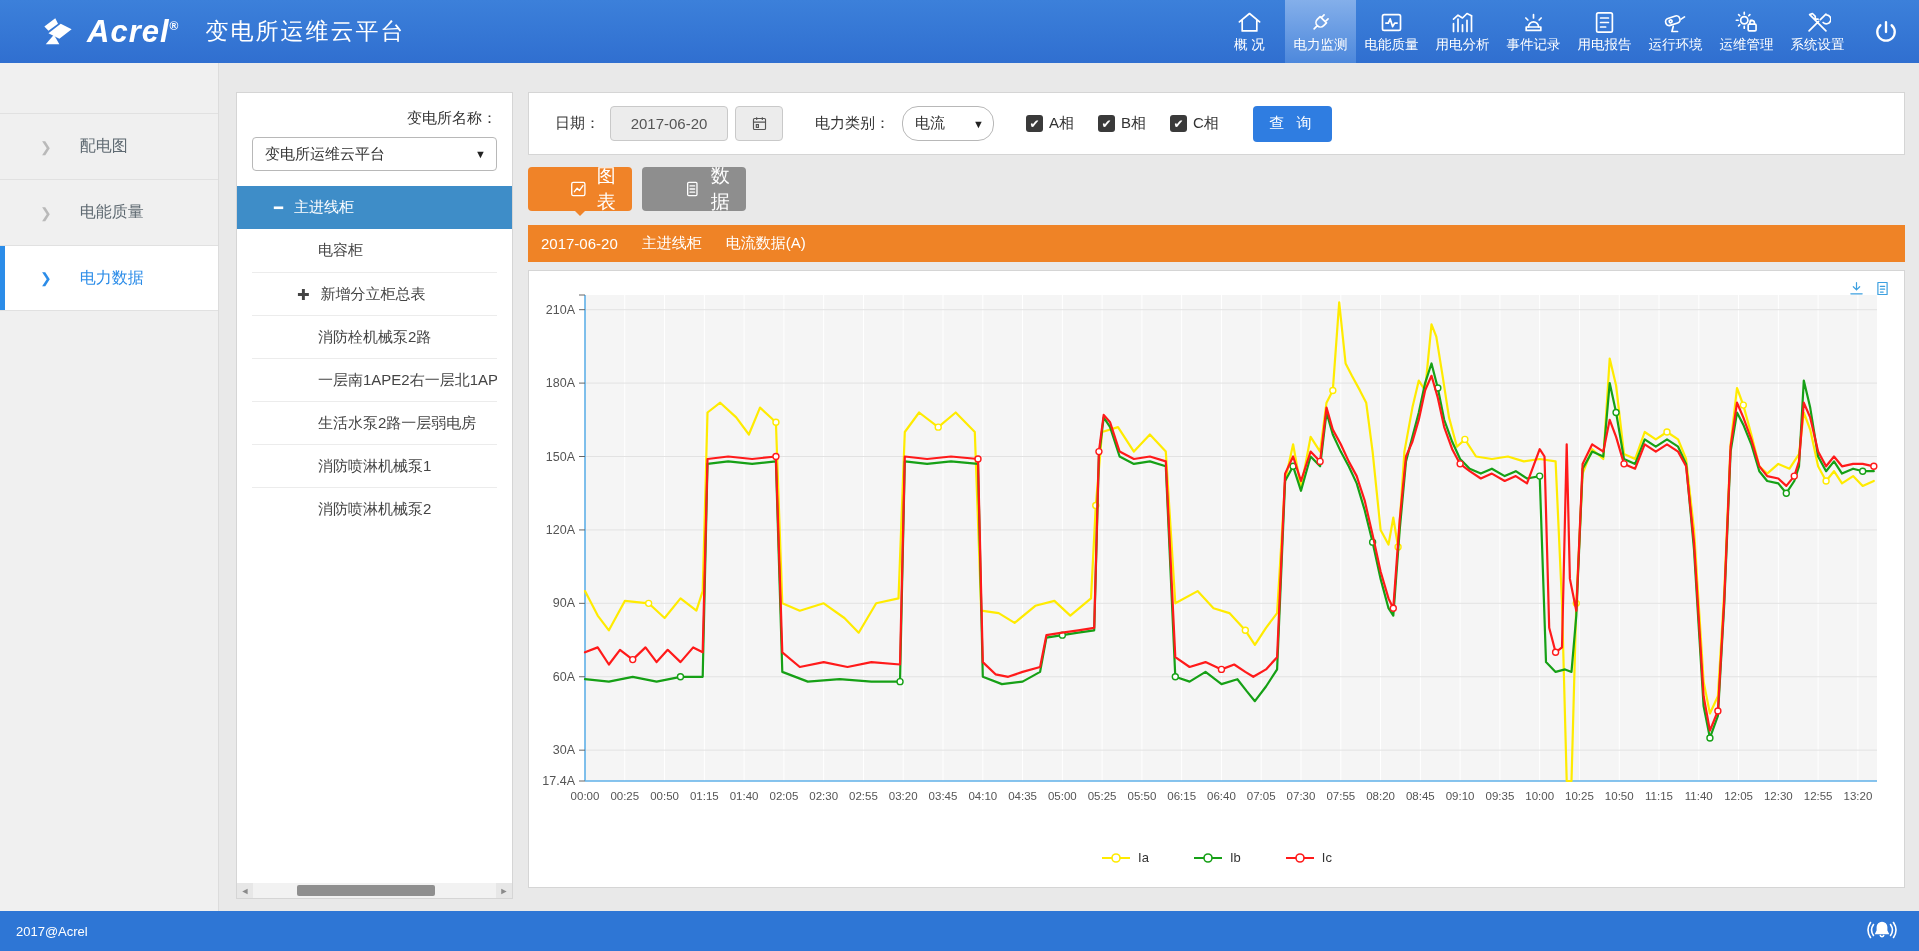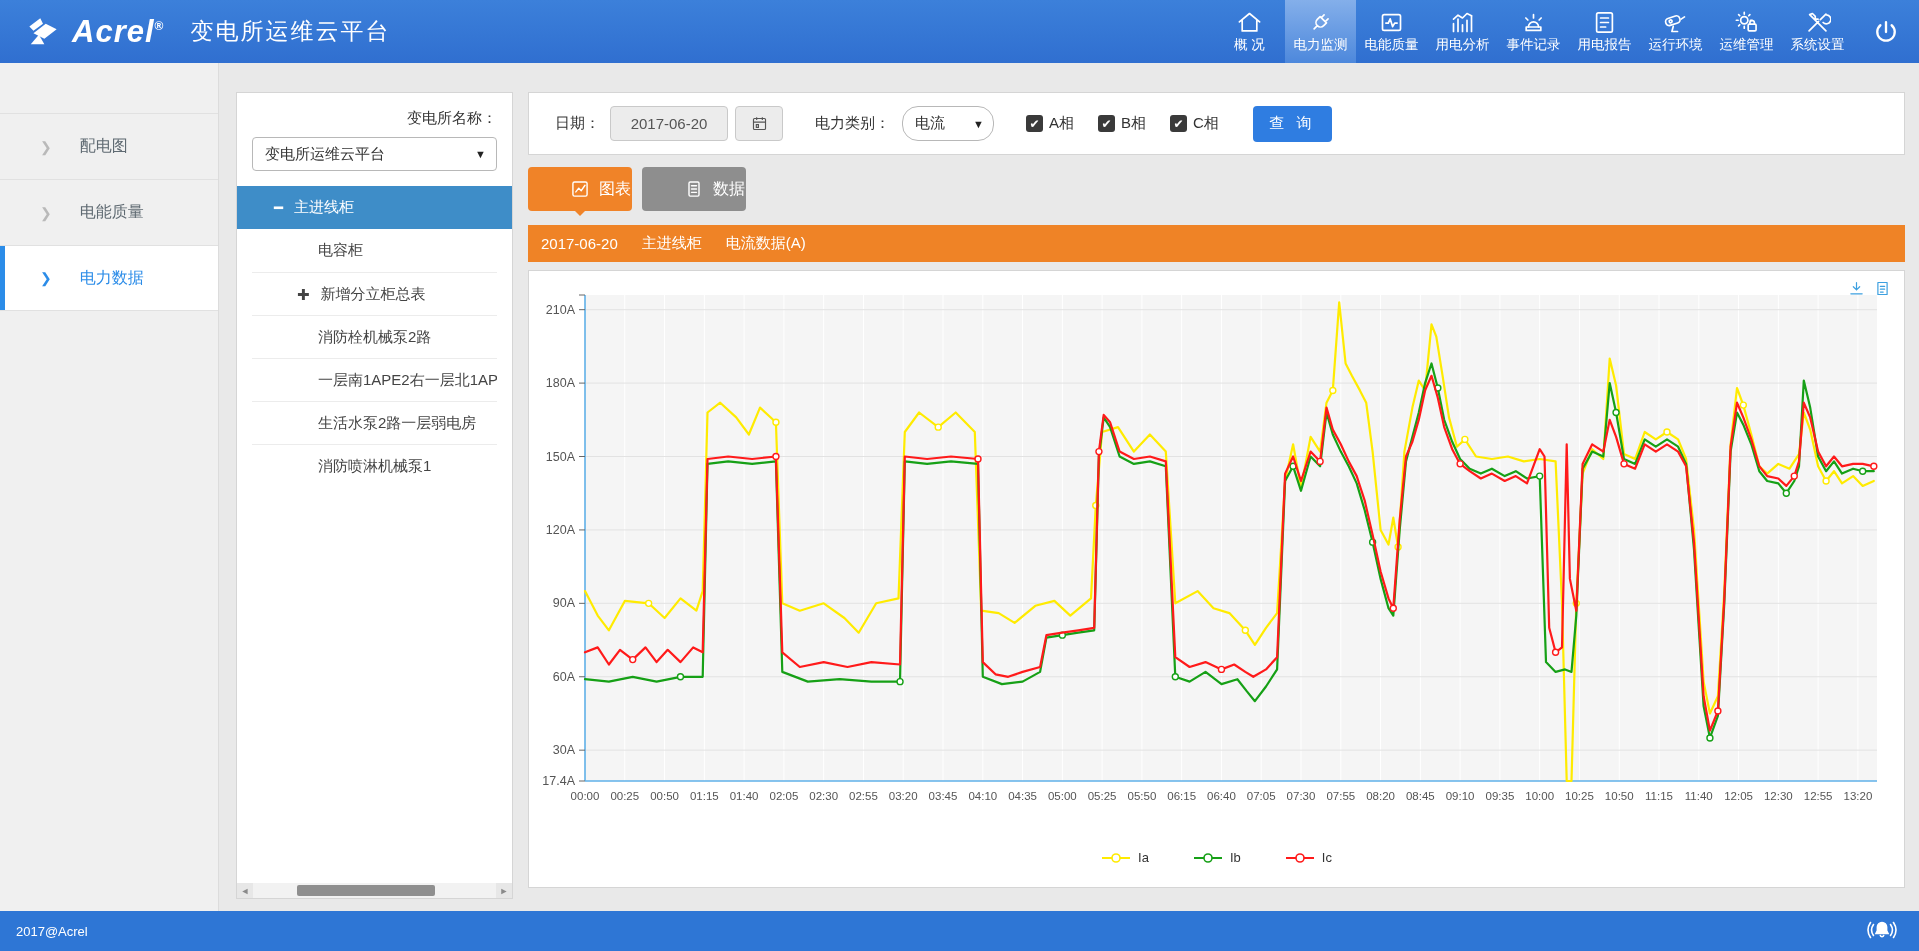--- a/index.html
+++ b/index.html
@@ -1,21 +1,21 @@
 <!DOCTYPE html>
 <html><head>
 <meta charset="utf-8">
 <style>
   * { margin:0; padding:0; box-sizing:border-box; }
   html,body { width:1919px; height:951px; overflow:hidden; }
   body { font-family:"Liberation Sans","DejaVu Sans",sans-serif; background:#e9e9e9; color:#333; }
 
   
   .header { height:63px; background:linear-gradient(180deg,#3c80da,#306fd0); display:flex; align-items:stretch; }
-  .logo-area { display:flex; align-items:center; padding-left:26px; gap:12px; color:#fff; }
+  .logo-area { display:flex; align-items:center; padding-left:41px; gap:12px; color:#fff; }
   .logo-text { font-size:31px; font-weight:bold; font-style:italic; letter-spacing:1px; position:relative; }
   .logo-reg { font-size:12px; position:relative; top:-12px; font-style:normal; }
   .app-title { font-size:23px; margin-left:14px; letter-spacing:2px; }
   .nav { margin-left:auto; display:flex; height:100%; }
   .nav-item { width:71px; display:flex; flex-direction:column; align-items:center; justify-content:center; color:#fff; font-size:13.5px; cursor:pointer; white-space:nowrap; }
   .nav-item.active { background:linear-gradient(180deg,#84afea,#4d88dc); }
   .nav-item svg { width:27px; height:27px; stroke:#fff; fill:none; stroke-width:1.5; stroke-linecap:round; stroke-linejoin:round; }
   .power-item { width:66px; display:flex; align-items:center; justify-content:center; cursor:pointer; }
   .power-item svg { width:28px; height:28px; stroke:#fff; fill:none; stroke-width:2; stroke-linecap:round; }
 
@@ -59,21 +59,21 @@
   .date-input { width:118px; height:35px; background:#ececec; border:1px solid #c9c9c9; border-radius:4px; display:flex; align-items:center; justify-content:center; font-size:15px; color:#555; margin-left:10px; cursor:pointer; }
   .cal-btn { width:48px; height:35px; background:#ececec; border:1px solid #c9c9c9; border-radius:4px; margin-left:7px; display:flex; align-items:center; justify-content:center; cursor:pointer; }
   .cal-btn svg { width:17px; height:17px; stroke:#555; fill:none; stroke-width:1.6; }
   .type-select { width:92px; height:35px; border:1px solid #b8b8b8; border-radius:16px; background:#fff; display:flex; align-items:center; justify-content:space-between; padding:0 9px 0 12px; font-size:15px; margin-left:12px; cursor:pointer; }
   .phases { display:flex; align-items:center; gap:24px; margin-left:32px; }
   .phase { display:flex; align-items:center; gap:6px; cursor:pointer; font-size:15px; color:#333; }
   .cb { width:17px; height:17px; background:#3a3a3a; border-radius:3px; color:#fff; font-size:12px; display:flex; align-items:center; justify-content:center; }
   .query-btn { width:79px; height:36px; background:#2f7de1; border:none; border-radius:4px; color:#fff; font-size:15px; margin-left:34px; cursor:pointer; letter-spacing:4px; }
 
   .tabs { margin-top:12px; display:flex; gap:10px; }
-  .tab { width:104px; height:44px; border-radius:4px; color:#fff; font-size:16px; display:flex; align-items:center; justify-content:center; gap:9px; cursor:pointer; position:relative;padding-left:41px; }
+  .tab { width:104px; height:44px; border-radius:4px; color:#fff; font-size:19px; display:flex; align-items:center; justify-content:center; gap:9px; cursor:pointer; position:relative;padding-left:41px; }
   .tab svg { width:20px; height:20px; stroke:#fff; fill:none; stroke-width:1.7; stroke-linecap:round; stroke-linejoin:round; }
   .tab.active { background:#f08328; }
   .tab.active::after { content:""; position:absolute; bottom:-11px; left:50%; transform:translateX(-50%); border:6px solid transparent; border-top-color:#f08328; }
   .tab.inactive { background:#8e8e8e; }
 
   .banner { margin-top:14px; height:37px; background:#ef8326; color:#fff; display:flex; align-items:center; padding-left:13px; font-size:15px; gap:24px; }
 
   .chart-card { margin-top:8px; height:618px; position:relative; }
   .toolbox { position:absolute; top:9px; right:13px; display:flex; gap:9px; }
   .toolbox svg { width:17px; height:17px; stroke:#3da0e0; fill:none; stroke-width:1.7; stroke-linecap:round; stroke-linejoin:round; cursor:pointer; }
@@ -219,20 +219,23 @@
             <span class="txt">消防栓机械泵2路</span>
           </div>
           <div class="tree-row lvl1">
             <span class="txt">一层南1APE2右一层北1APE1左</span>
           </div>
           <div class="tree-row lvl1">
             <span class="txt">生活水泵2路一层弱电房</span>
           </div>
           <div class="tree-row lvl1">
             <span class="txt">消防喷淋机械泵1</span>
+          </div>
+          <div class="tree-row lvl1">
+            <span class="txt">消防喷淋机械泵2</span>
           </div>
         </div>
       </div>
       <div class="hscroll">
         <div class="hs-btn">◄</div>
         <div class="hs-track">
             <div class="hs-thumb"></div>
           </div>
         <div class="hs-btn">►</div>
       </div>

